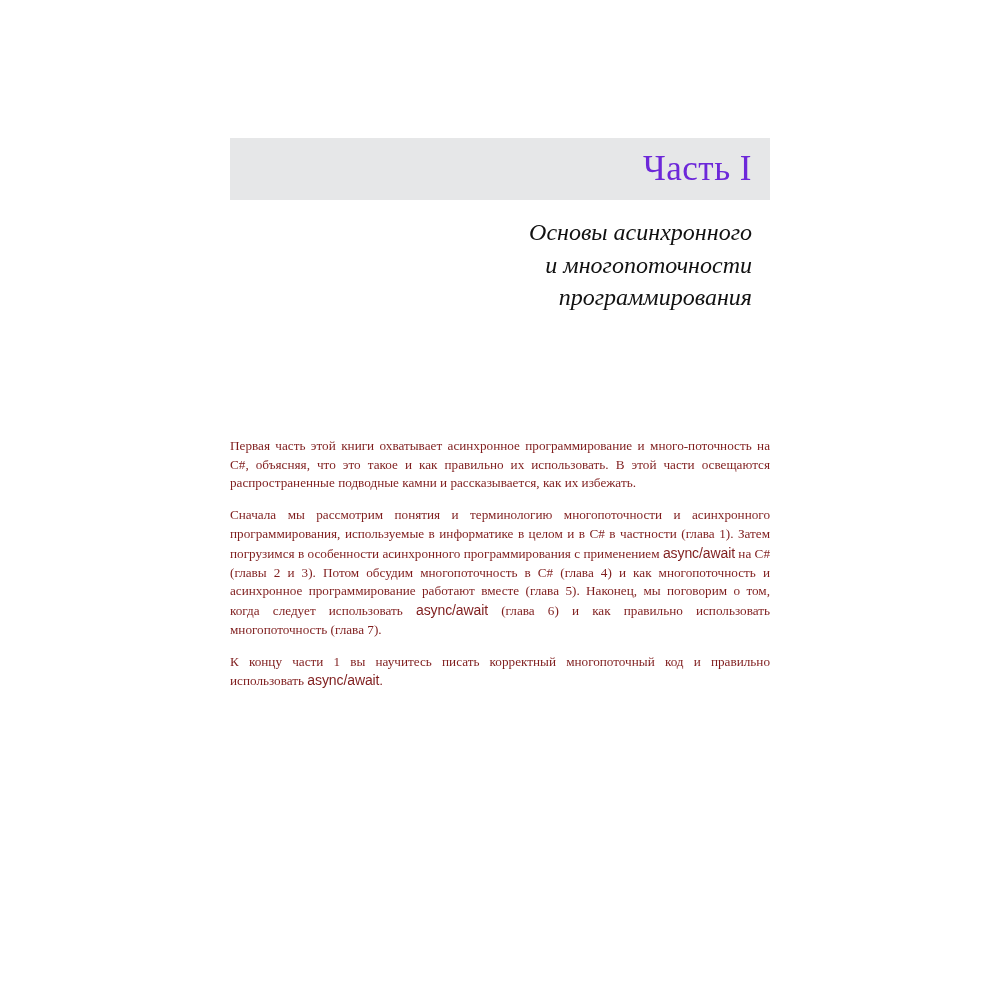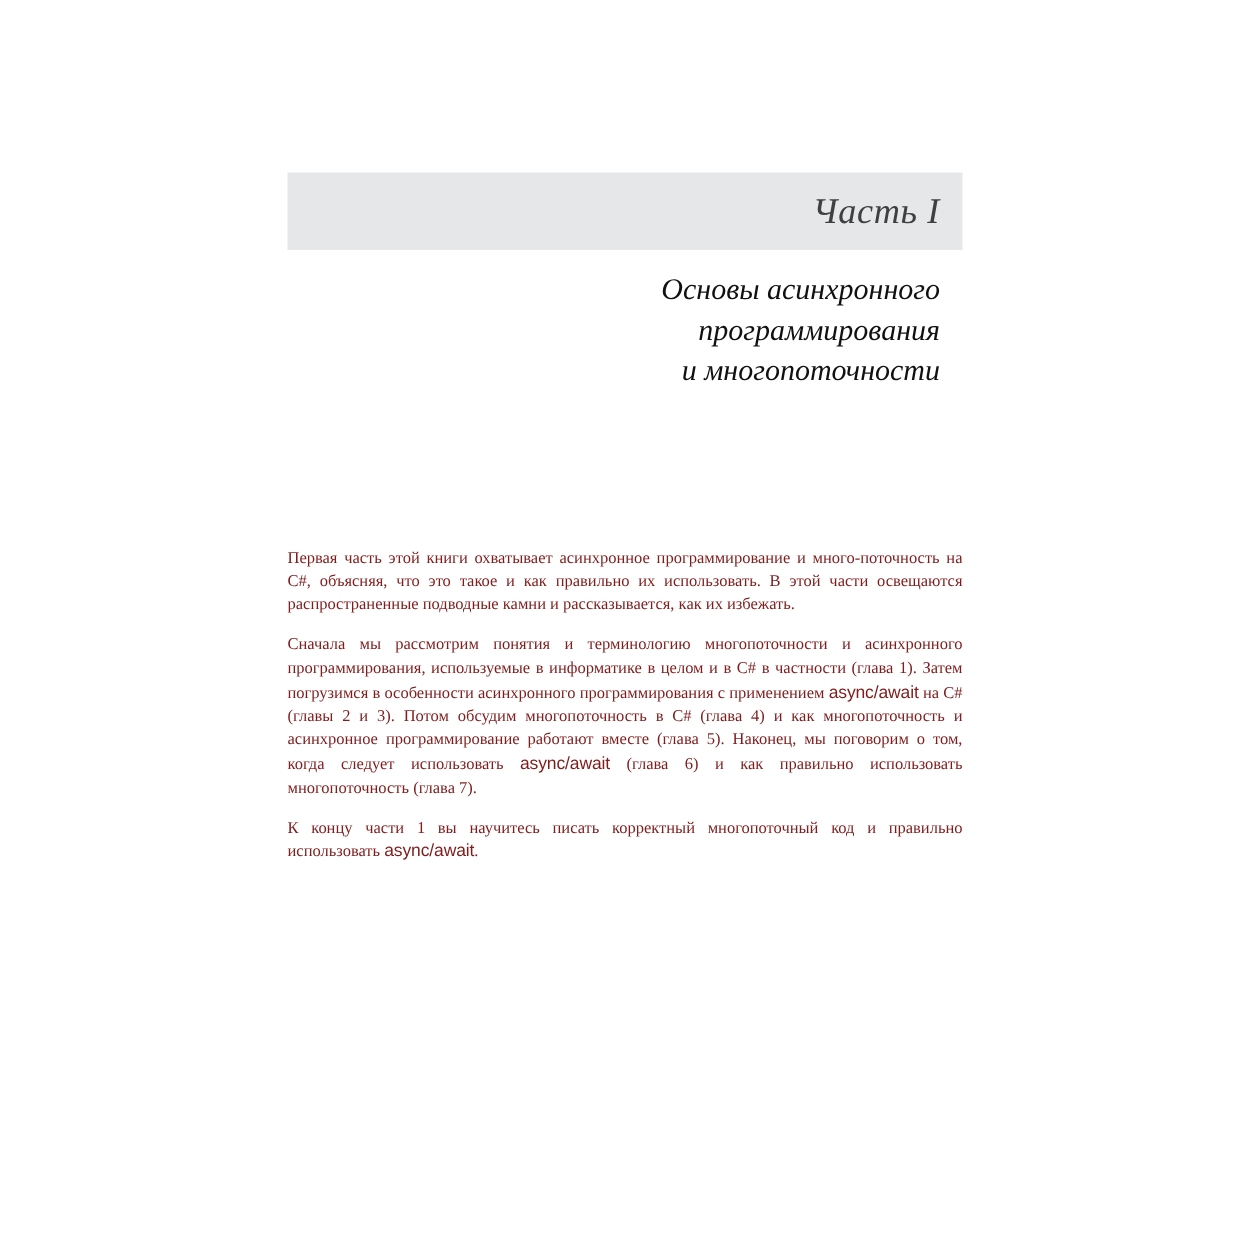--- a/index.html
+++ b/index.html
@@ -30,24 +30,23 @@
     height: 62px;
     background: #e6e7e8;
     display: flex;
     align-items: center;
     justify-content: flex-end;
     box-sizing: border-box;
     padding-right: 18px;
   }
   .part-banner .part-label {
     font-family: "Liberation Serif", serif;
-    font-style: italic;
-    font-size: 29px;
+    font-size: 35px;
     letter-spacing: 0.5px;
-    color: #404040;
+    color: #6d28d9;
     white-space: nowrap;
   }
 
   
   .part-title {
     position: absolute;
     left: 230px;
     top: 216px;
     width: 540px;
     text-align: right;
@@ -92,22 +91,22 @@
 <body>
 
 <div class="page">
 
   <div class="part-banner">
     <span class="part-label">Часть I</span>
   </div>
 
   <div class="part-title">
     <span class="line">Основы асинхронного</span>
+    <span class="line">и многопоточности</span>
     <span class="line">программирования</span>
-    <span class="line">и многопоточности</span>
   </div>
 
   <div class="intro">
     <p>Первая часть этой книги охватывает асинхронное программирование и много-поточность на C#, объясняя, что это такое и как правильно их использовать. В этой части освещаются распространенные подводные камни и рассказывается, как их избежать.</p>
     <p>Сначала мы рассмотрим понятия и терминологию многопоточности и асинхронного программирования, используемые в информатике в целом и в C# в частности (глава 1). Затем погрузимся в особенности асинхронного программирования с применением <code>async/await</code> на C# (главы 2 и 3). Потом обсудим многопоточность в C# (глава 4) и как многопоточность и асинхронное программирование работают вместе (глава 5). Наконец, мы поговорим о том, когда следует использовать <code>async/await</code> (глава 6) и как правильно использовать многопоточность (глава 7).</p>
     <p>К концу части 1 вы научитесь писать корректный многопоточный код и правильно использовать <code>async/await</code>.</p>
   </div>
 
 </div>
 

